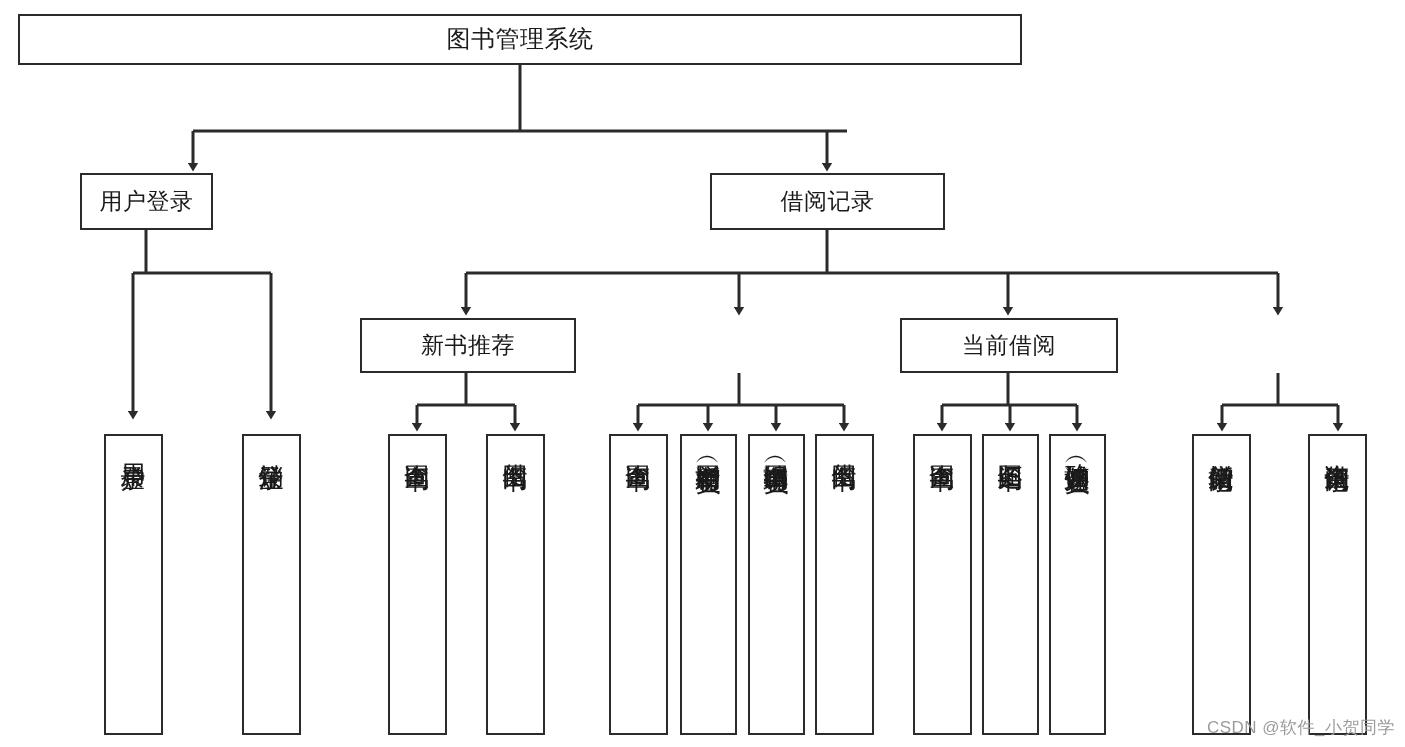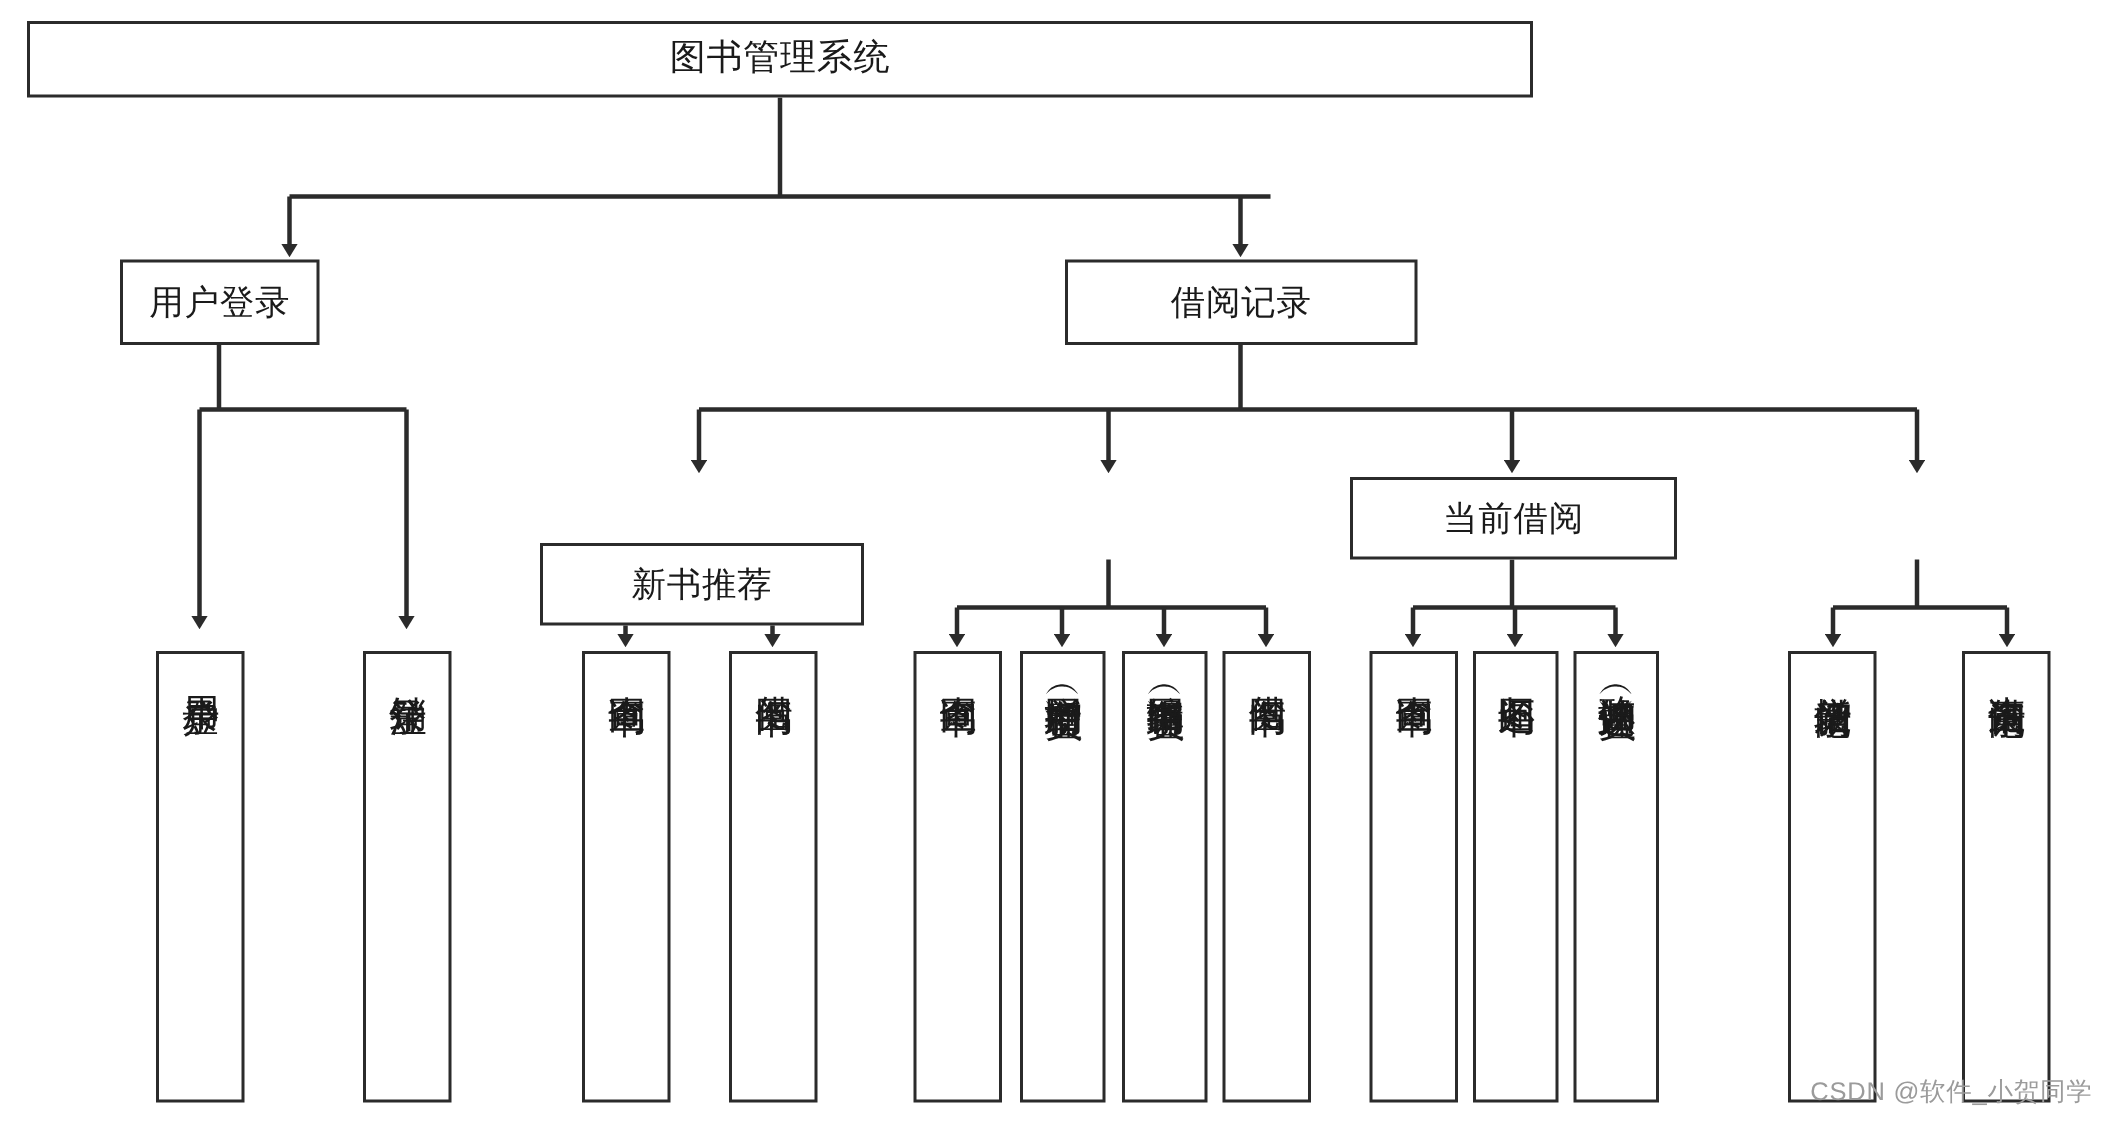--- a/index.html
+++ b/index.html
@@ -129,21 +129,21 @@
     <span class="label">图书管理系统</span>
   </div>
 
   <div class="node horiz" style="left:80px; top:173px; width:133px; height:57px;">
     <span class="label">用户登录</span>
   </div>
   <div class="node horiz" style="left:710px; top:173px; width:235px; height:57px;">
     <span class="label">借阅记录</span>
   </div>
 
-  <div class="node horiz" style="left:360px; top:318px; width:216px; height:55px;margin-top:44px;">
+  <div class="node horiz" style="left:360px; top:318px; width:216px; height:55px;">
     <span class="label">新书推荐</span>
   </div>
   <div class="node horiz" style="left:900px; top:318px; width:218px; height:55px;justify-content:center;">
     <span class="label">当前借阅</span>
   </div>
 
   <div class="node vert" style="left:104px; top:434px; width:59px; height:301px;">
     <span class="label">用户登录</span>
   </div>
   <div class="node vert" style="left:242px; top:434px; width:59px; height:301px;">

